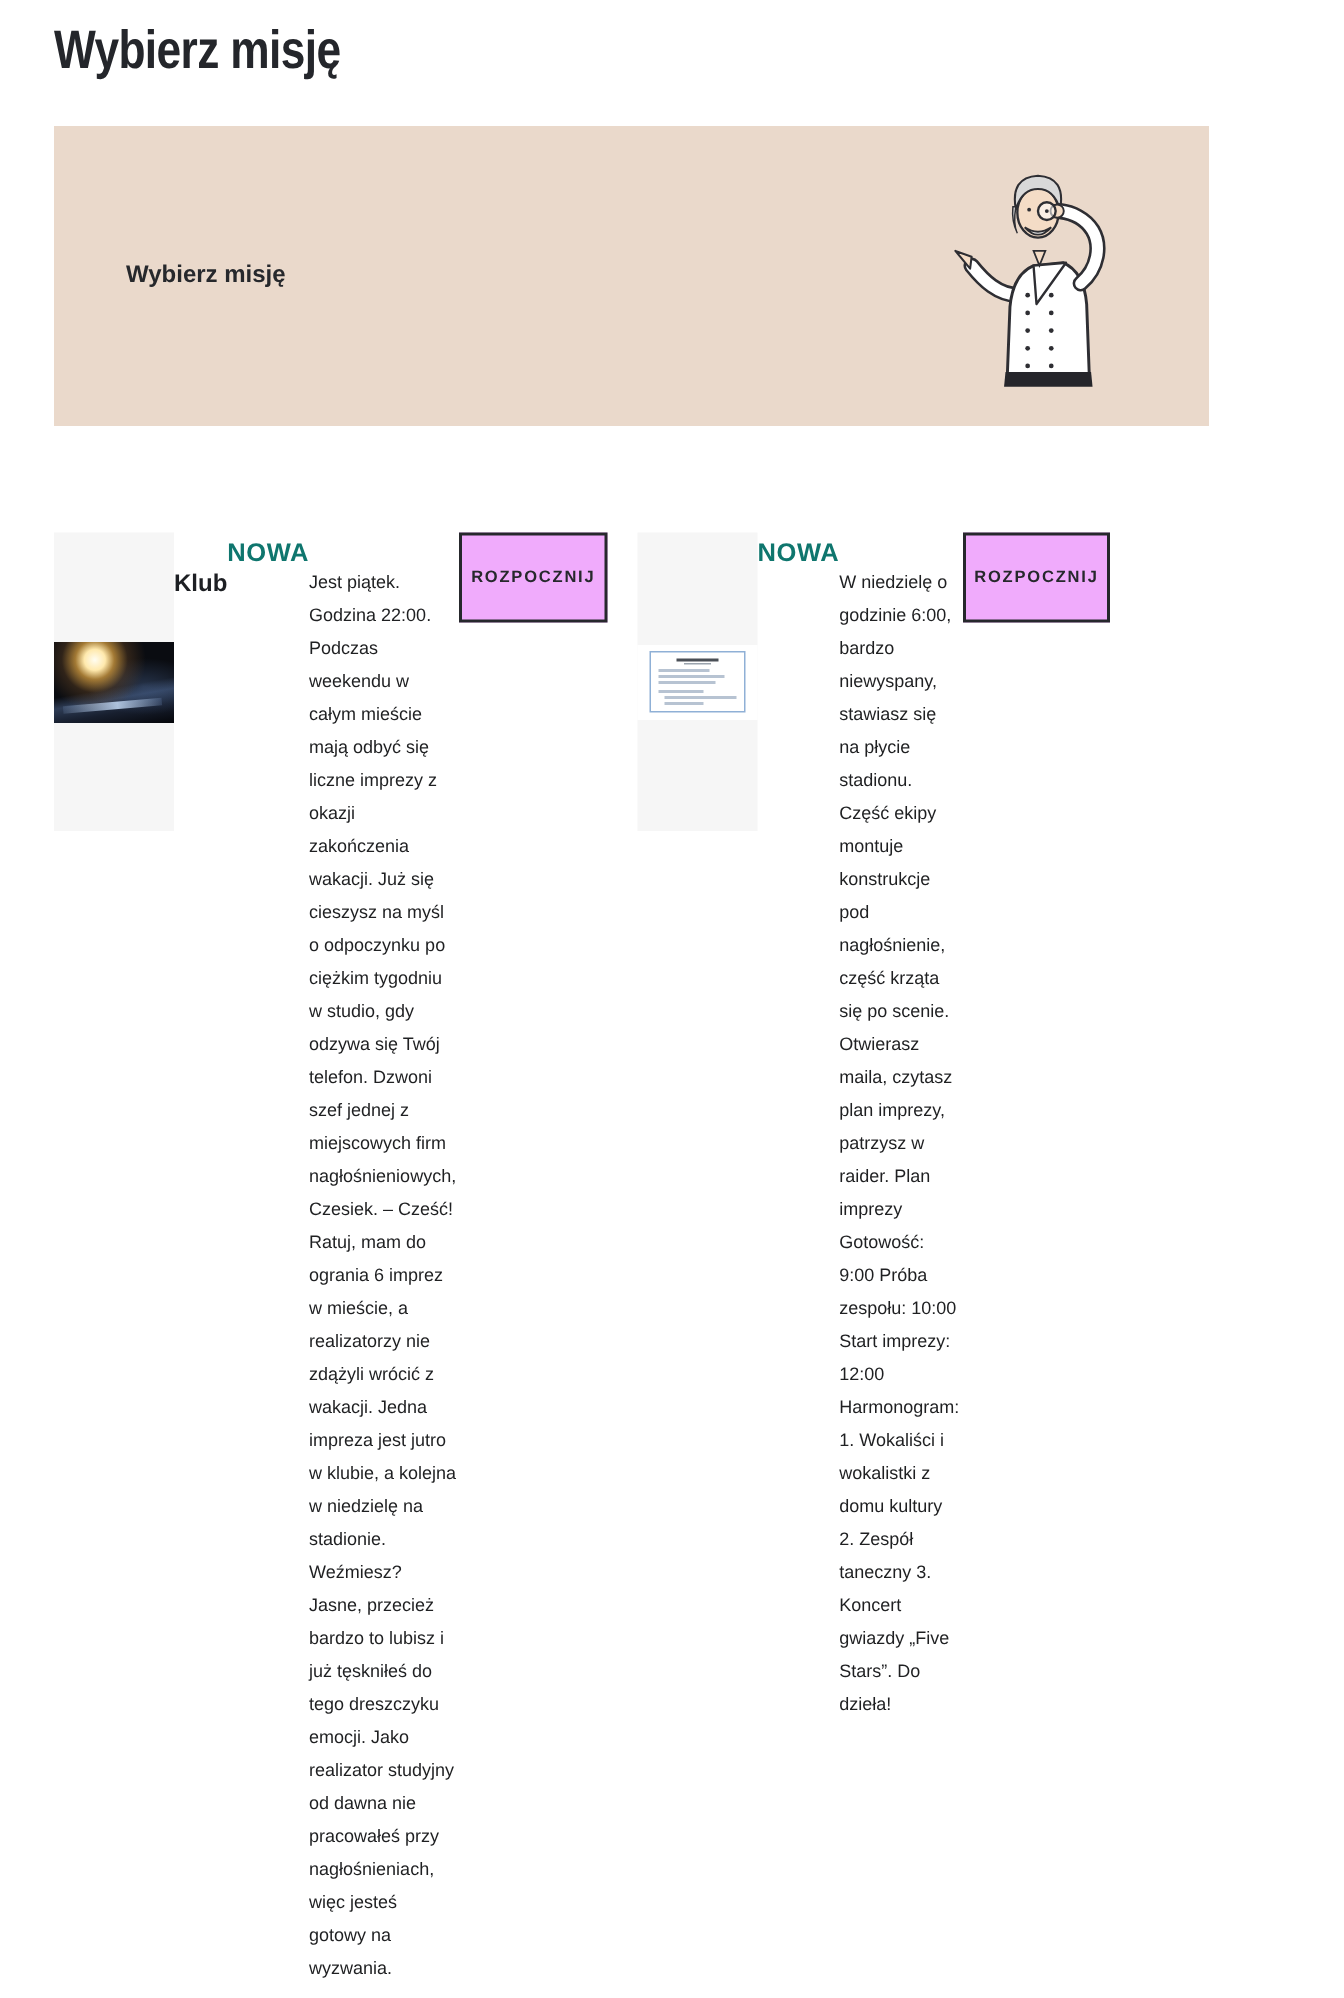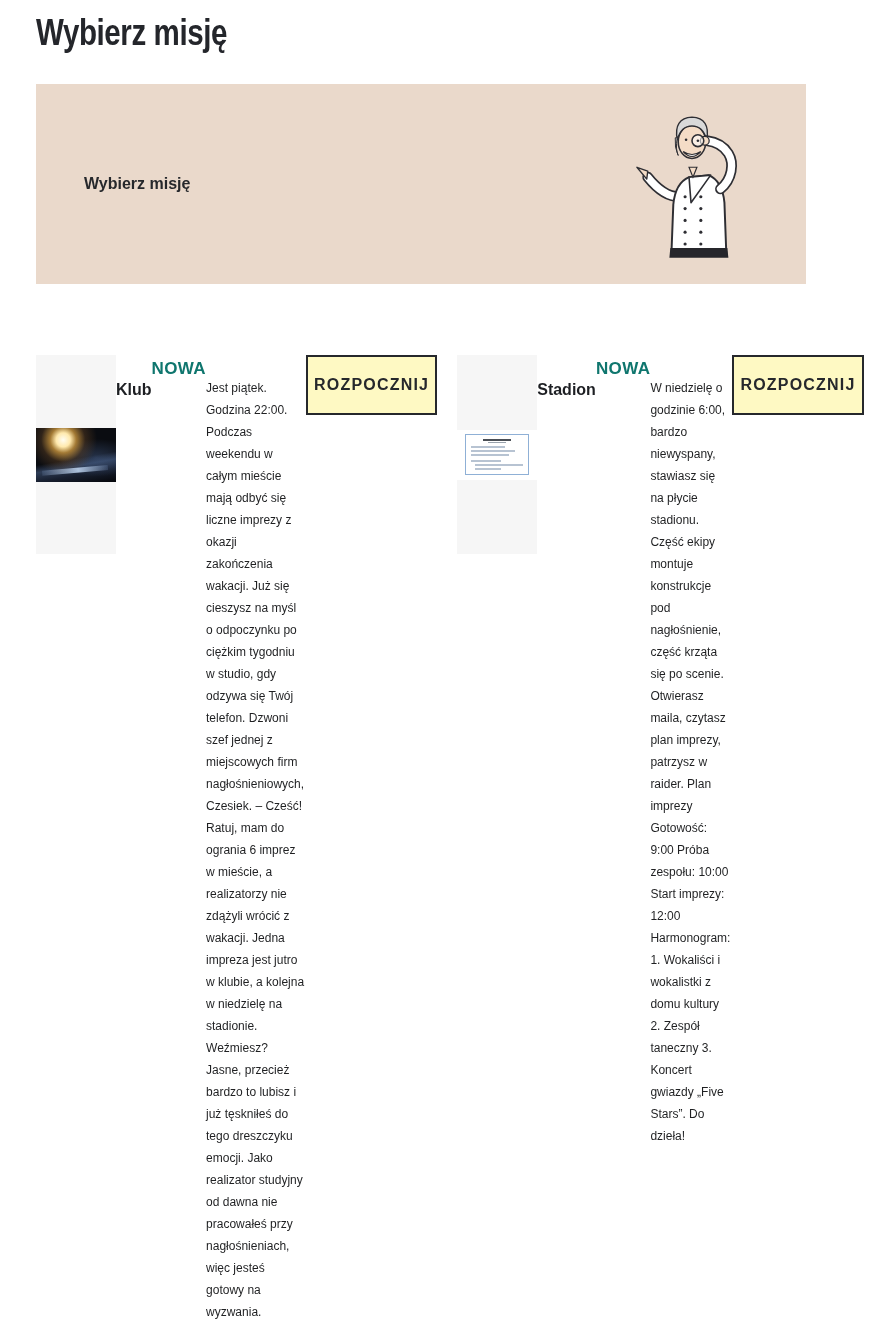--- a/index.html
+++ b/index.html
@@ -134,24 +134,24 @@
     font-size: 12px;
     line-height: 22px;
     color: #1f2022;
     padding-right: 2px;
   }
   .spacer { flex: 1; }
   .start-button {
     display: block;
     width: 100%;
     height: 60px;
-    background: #fef9c3;
+    background: #f0abfc;
     border: 2px solid #26282c;
     font-family: "Liberation Sans", sans-serif;
-    font-size: 16px;
+    font-size: 11px;
     font-weight: 700;
     letter-spacing: 1.2px;
     color: #26282c;
     cursor: pointer;
   }
   .card-divider {
     margin-top: 43px;
     height: 2px;
     background: #2b2b2b;
     border: none;
@@ -237,21 +237,20 @@
             <div class="doc-subtitle-line"></div>
             <div class="doc-line w1"></div>
             <div class="doc-line w2"></div>
             <div class="doc-line w3"></div>
             <div class="doc-line w4" style="margin-top:4px;"></div>
             <div class="doc-line w5"></div>
             <div class="doc-line w6"></div>
           </div>
         </div>
       </div>
-      <div class="card-title">Stadion</div>
       <div class="card-badge">NOWA</div>
       <div class="card-desc">W niedzielę o godzinie 6:00, bardzo niewyspany, stawiasz się na płycie stadionu. Część ekipy montuje konstrukcje pod nagłośnienie, część krząta się po scenie. Otwierasz maila, czytasz plan imprezy, patrzysz w raider. Plan imprezy Gotowość: 9:00 Próba zespołu: 10:00 Start imprezy: 12:00 Harmonogram: 1. Wokaliści i wokalistki z domu kultury 2. Zespół taneczny 3. Koncert gwiazdy „Five Stars”. Do dzieła!</div>
       <div class="spacer"></div>
       <button class="start-button">ROZPOCZNIJ</button>
       <div class="card-divider"></div>
     </div>
 
   </div>
 </div>
 

